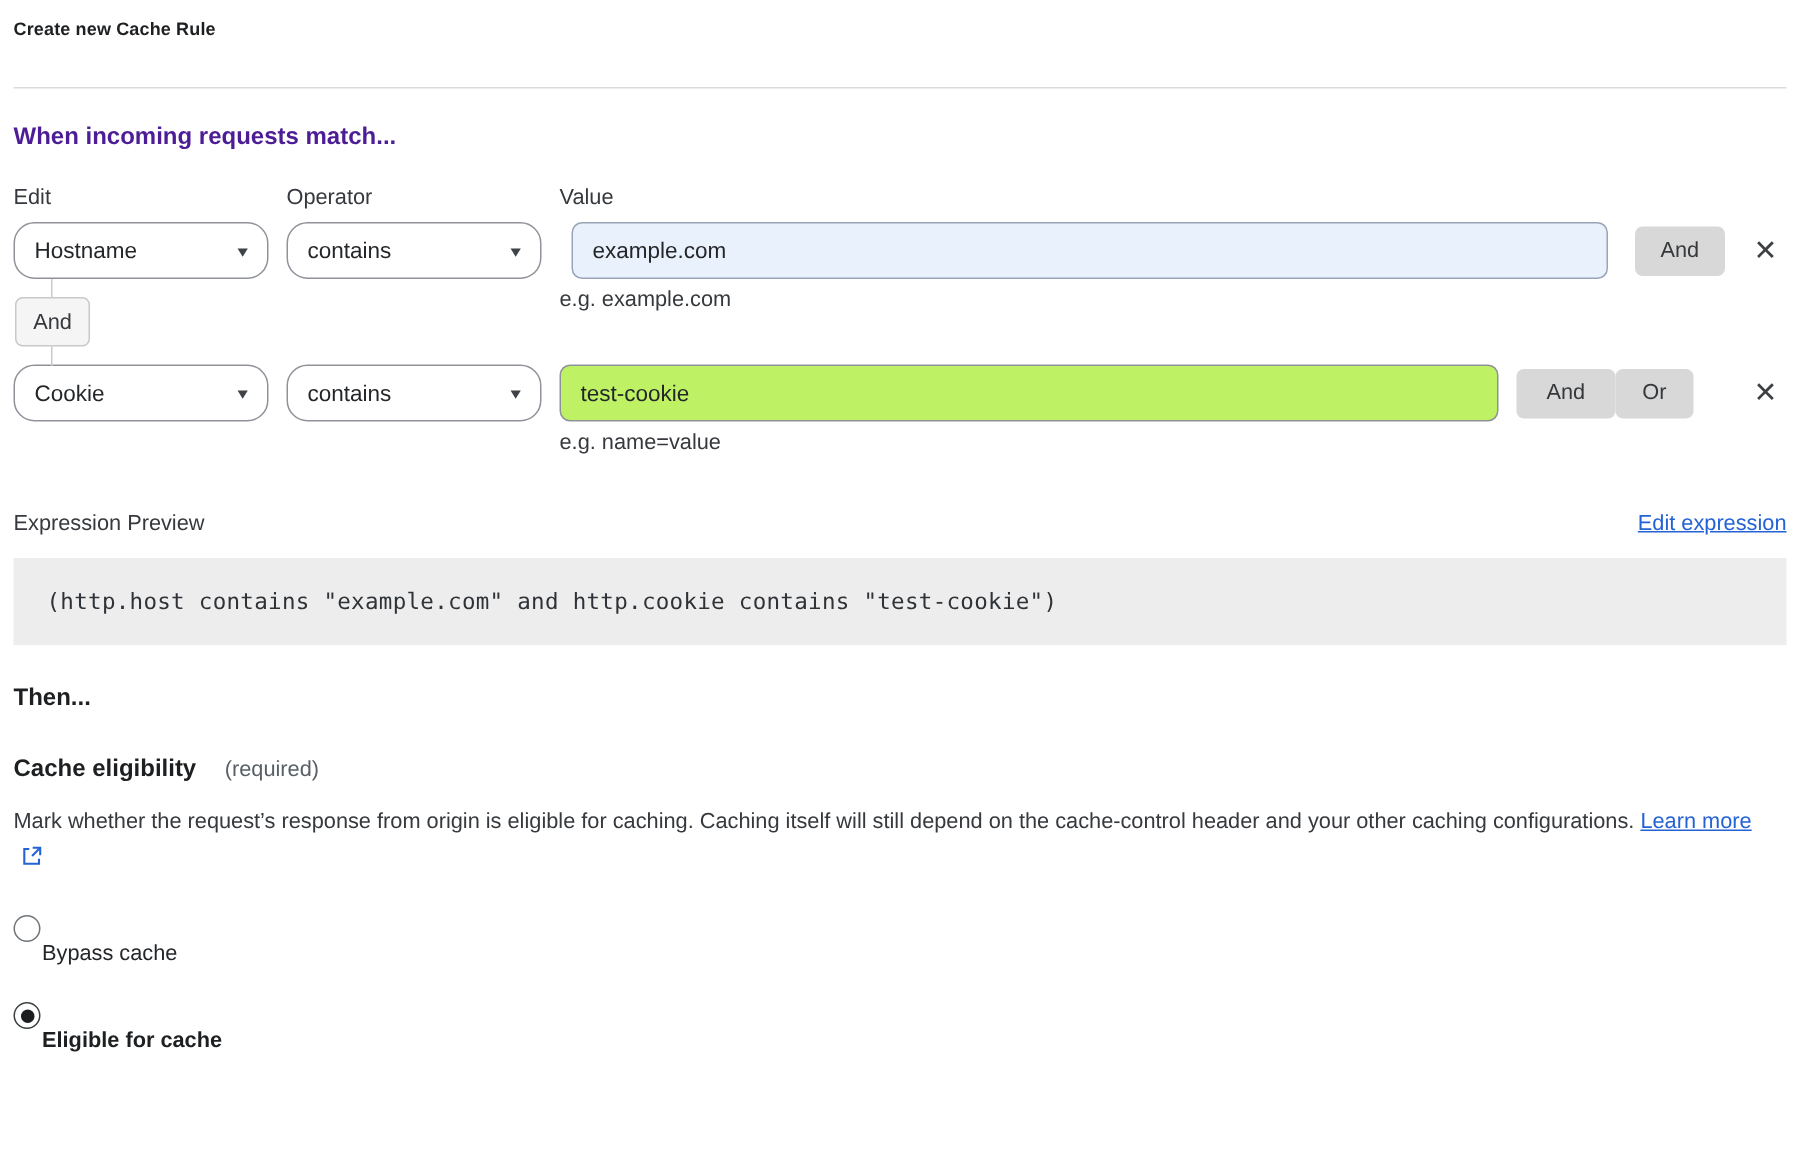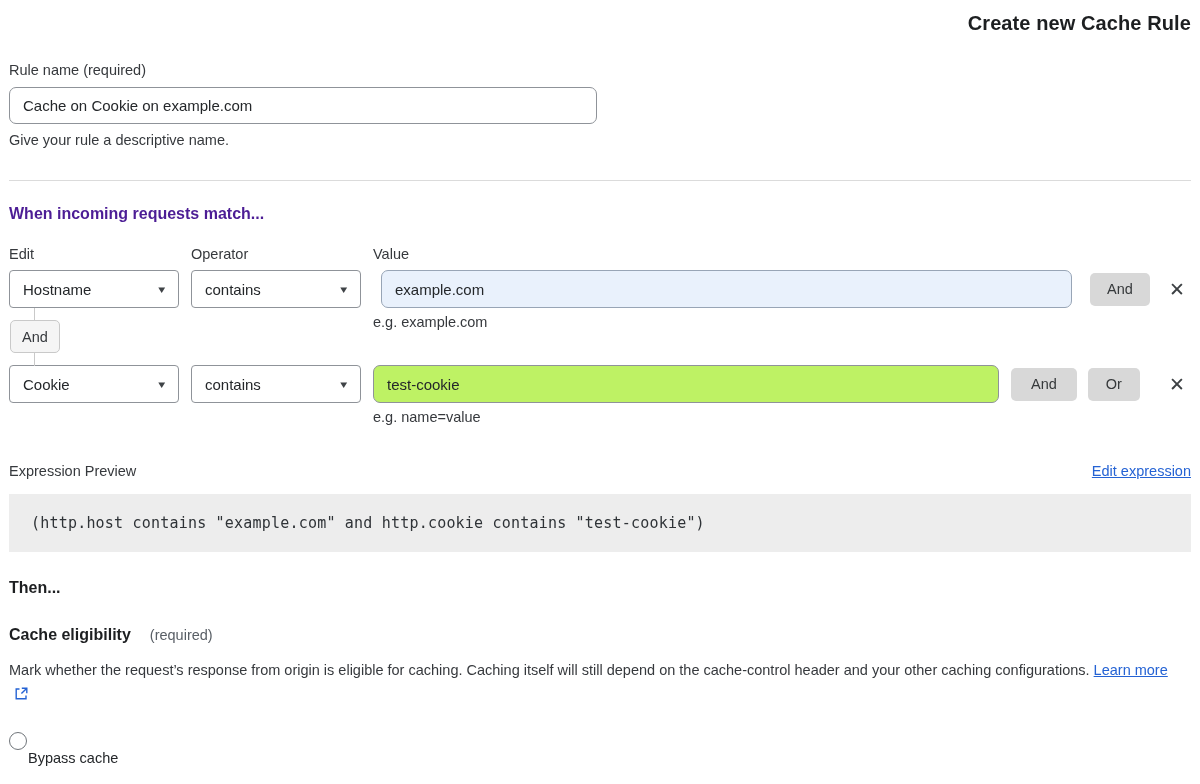--- a/index.html
+++ b/index.html
@@ -5,22 +5,22 @@
   * { box-sizing: border-box; margin: 0; padding: 0; }
   html, body { width: 1200px; height: 784px; background: #ffffff; }
   body {
     font-family: "Liberation Sans", sans-serif;
     color: #36393d;
     overflow: hidden;
   }
   .wrap { padding: 8px 9px 0 9px; width: 1200px; }
 
   h1.page-title {
-    font-size: 20px; font-weight: 700; color: #1d1f21;
-    padding-top: 4px; letter-spacing: 0.1px; text-align: right;
+    font-size: 12px; font-weight: 700; color: #1d1f21;
+    padding-top: 4px; letter-spacing: 0.1px;
   }
 
   
   .field-label { font-size: 14.5px; color: #36393d; margin-top: 27px; }
   .rule-name-input {
     margin-top: 9px; width: 588px; height: 37px;
     border: 1px solid #8f9399; border-radius: 7px;
     font-family: "Liberation Sans", sans-serif;
     font-size: 15px; color: #24272a; padding: 0 13px;
     background: #ffffff; outline: none; display: block;
@@ -31,21 +31,21 @@
 
   
   h2.section-heading { font-size: 16px; font-weight: 700; color: #4c1d95; margin-top: 24px; }
   .col-labels { display: flex; margin-top: 23px; font-size: 14.5px; color: #36393d; }
   .col-labels .col-field { width: 182px; }
   .col-labels .col-operator { width: 182px; }
   .rows-wrap { position: relative; margin-top: 8px; }
 
   .cond-row { display: flex; align-items: center; height: 38px; width: 1182px; }
   .select-box {
-    height: 38px; border: 1px solid #8f9399; border-radius: 4px;
+    height: 38px; border: 1px solid #8f9399; border-radius: 14px;
     background: #fff; display: flex; align-items: center;
     padding: 0 13px; width: 170px; cursor: pointer; flex: none;
   }
   .select-box + .select-box { margin-left: 12px; }
   .select-box .select-value { font-size: 15px; color: #24272a; }
   .select-box .chevron { margin-left: auto; font-size: 11px; color: #3f4347; transform: scaleX(1.25); }
 
   .value-input {
     height: 38px; border: 1px solid #8f9399; border-radius: 7px;
     font-family: "Liberation Sans", sans-serif;
@@ -56,21 +56,21 @@
   .row-1 .value-input { width: 691px; }
   .row-2 .value-input { width: 626px; }
 
   .logic-btn {
     height: 33px; border: none; border-radius: 5px; background: #d8d8d8;
     font-family: "Liberation Sans", sans-serif;
     font-size: 14.5px; color: #36393b; padding: 0 17px; cursor: pointer; flex: none;
   }
   .row-1 .logic-btn.and { margin-left: 18px; }
   .row-2 .logic-btn.and { margin-left: 12px; padding: 0 20px; }
-  .row-2 .logic-btn.or  { margin-left: 11px; padding: 0 18px; }
+  .row-2 .logic-btn.or  { padding: 0 18px; }
 
   .remove-btn {
     margin-left: auto; margin-right: 4px; background: none; border: none;
     font-size: 19px; color: #3c4043; cursor: pointer; line-height: 1;
     font-family: "DejaVu Sans", sans-serif; padding: 2px;
   }
 
   .hint-row { font-size: 14.5px; color: #36393d; margin-left: 364px; margin-top: 6px; height: 16px; }
   .row-2-spacer { height: 35px; }
 
@@ -123,25 +123,20 @@
   .radio-label { font-size: 14.5px; color: #24272a; margin-left: 19px; }
   .radio-option.selected .radio-label { font-weight: 700; color: #1d1f21; }
 </style>
 </head>
 <body>
 
 <div class="wrap">
 
   <h1 class="page-title">Create new Cache Rule</h1>
 
-  <div>
-    <div class="field-label">Rule name (required)</div>
-    <input class="rule-name-input" type="text" value="Cache on Cookie on example.com" style="">
-    <div class="helper-text">Give your rule a descriptive name.</div>
-  </div>
 
   <hr class="divider">
 
   <h2 class="section-heading">When incoming requests match...</h2>
 
   <div class="col-labels">
     <span class="col-field">Edit</span>
     <span class="col-operator">Operator</span>
     <span class="col-value">Value</span>
   </div>

